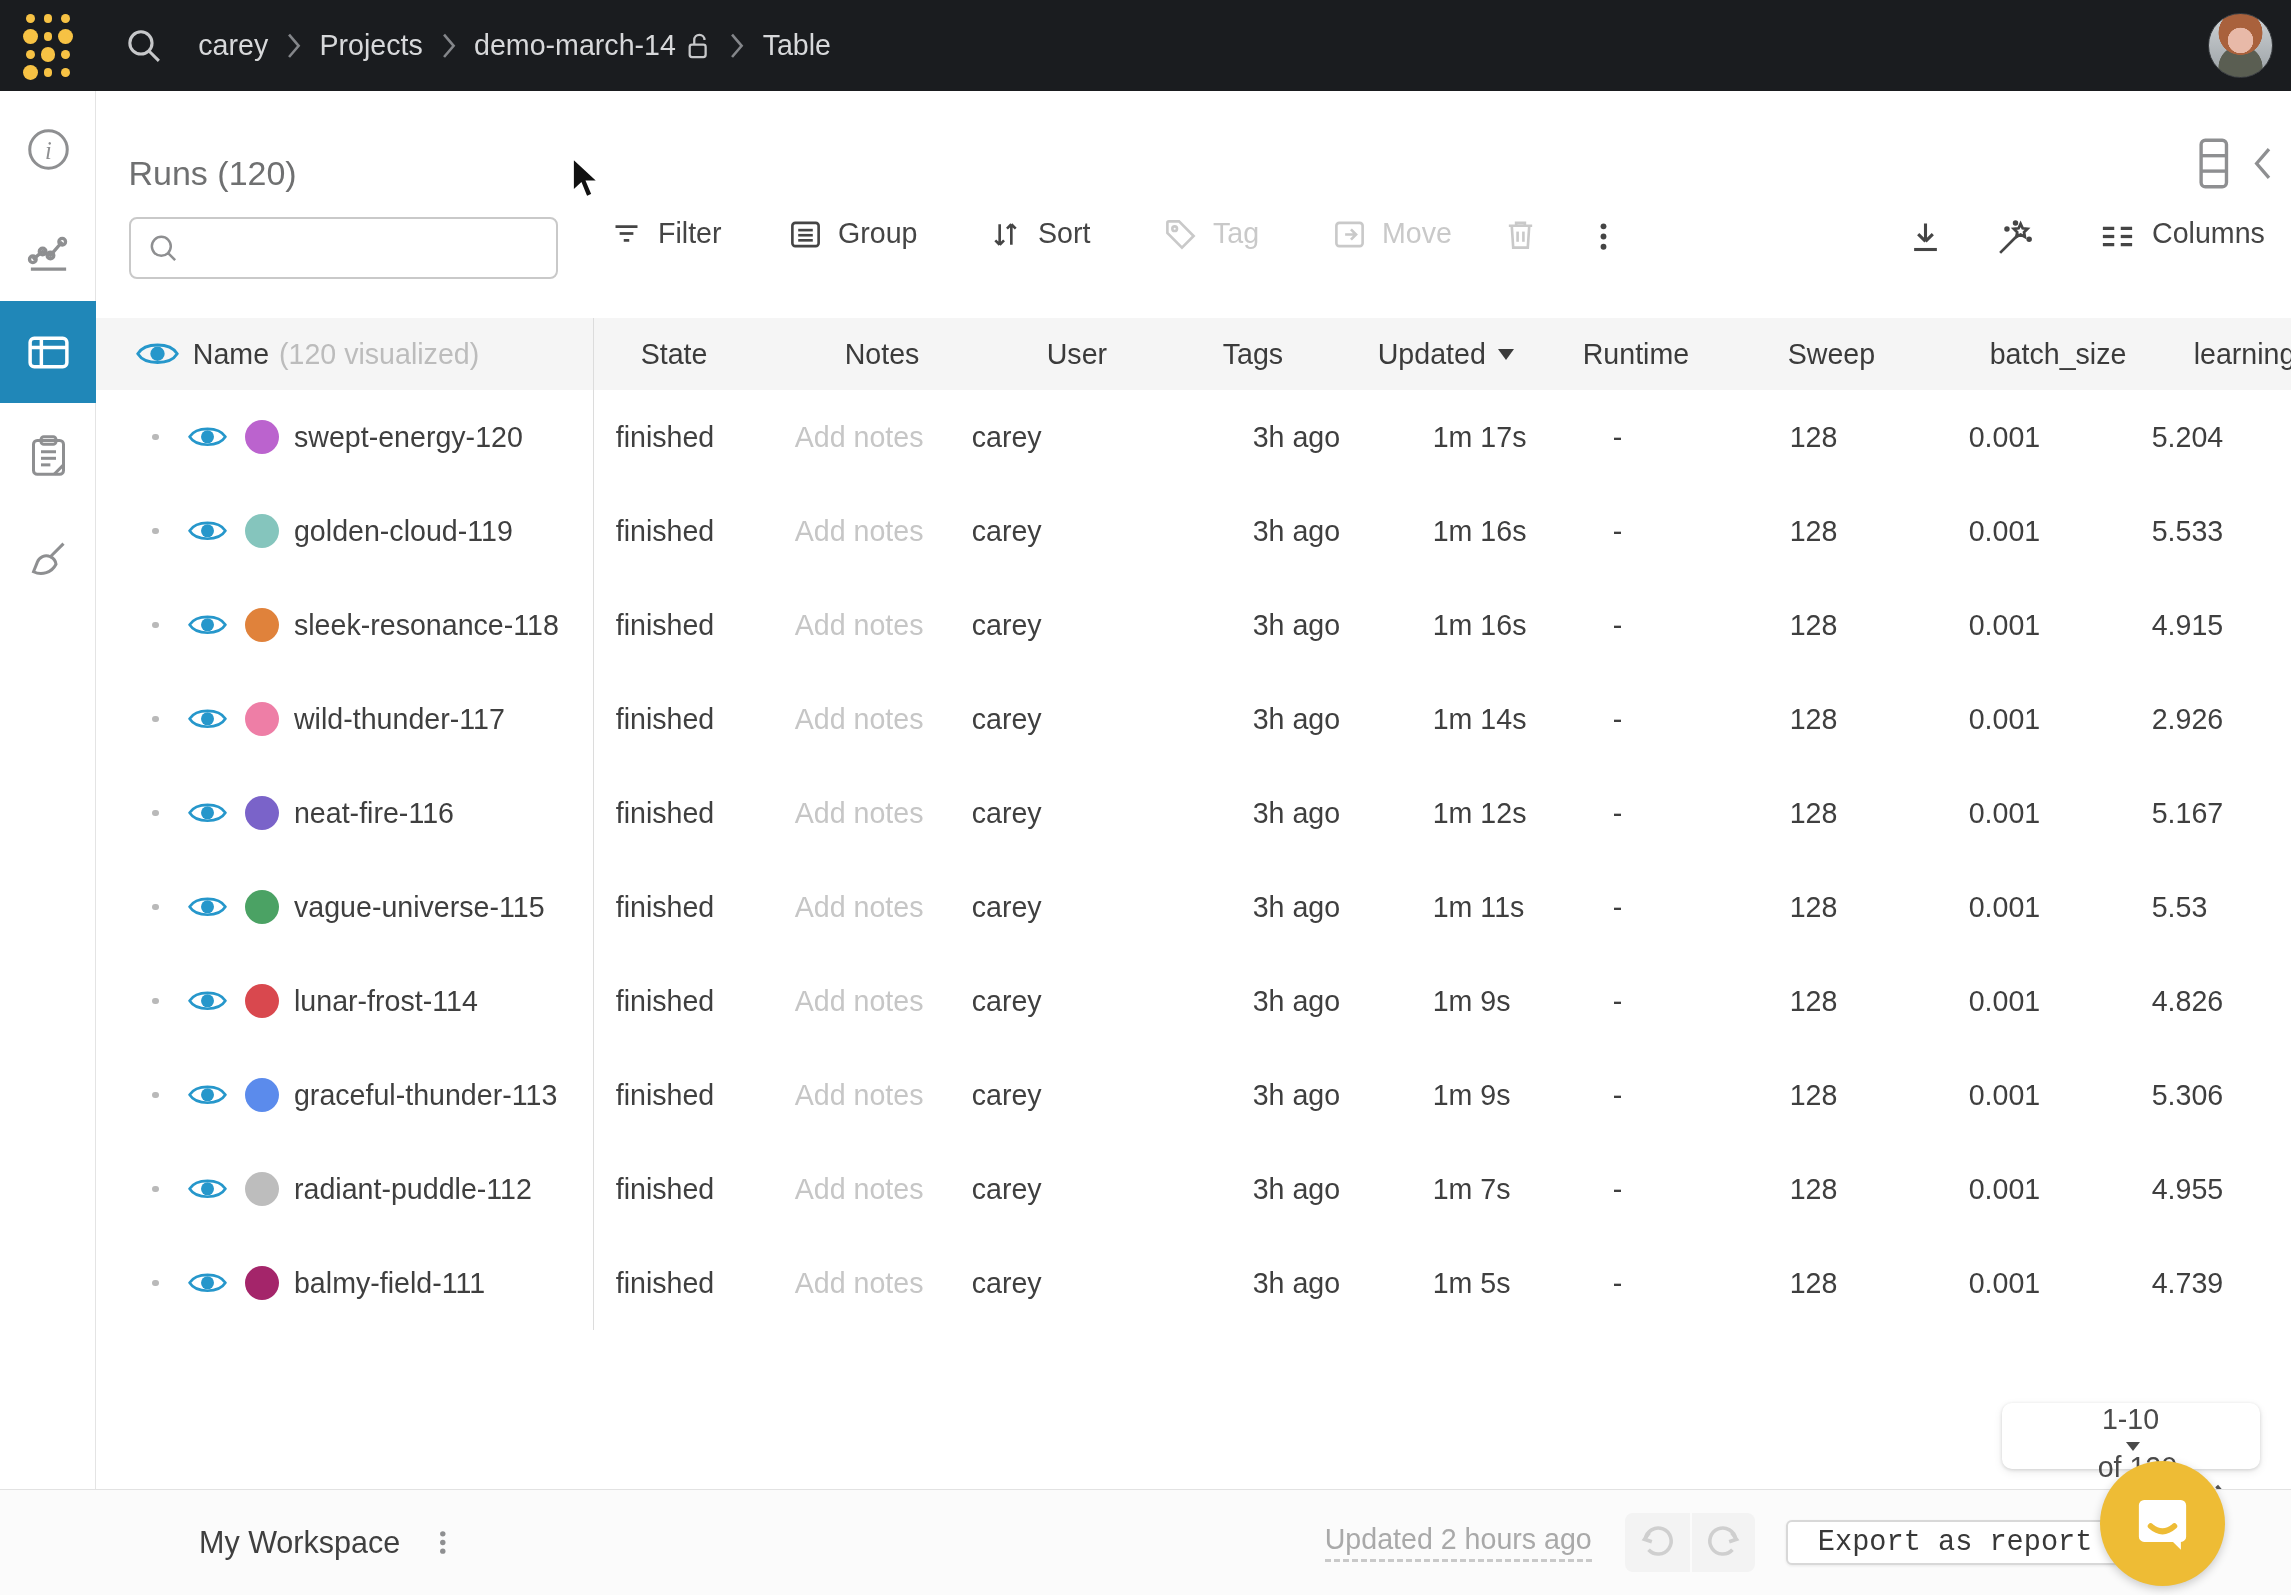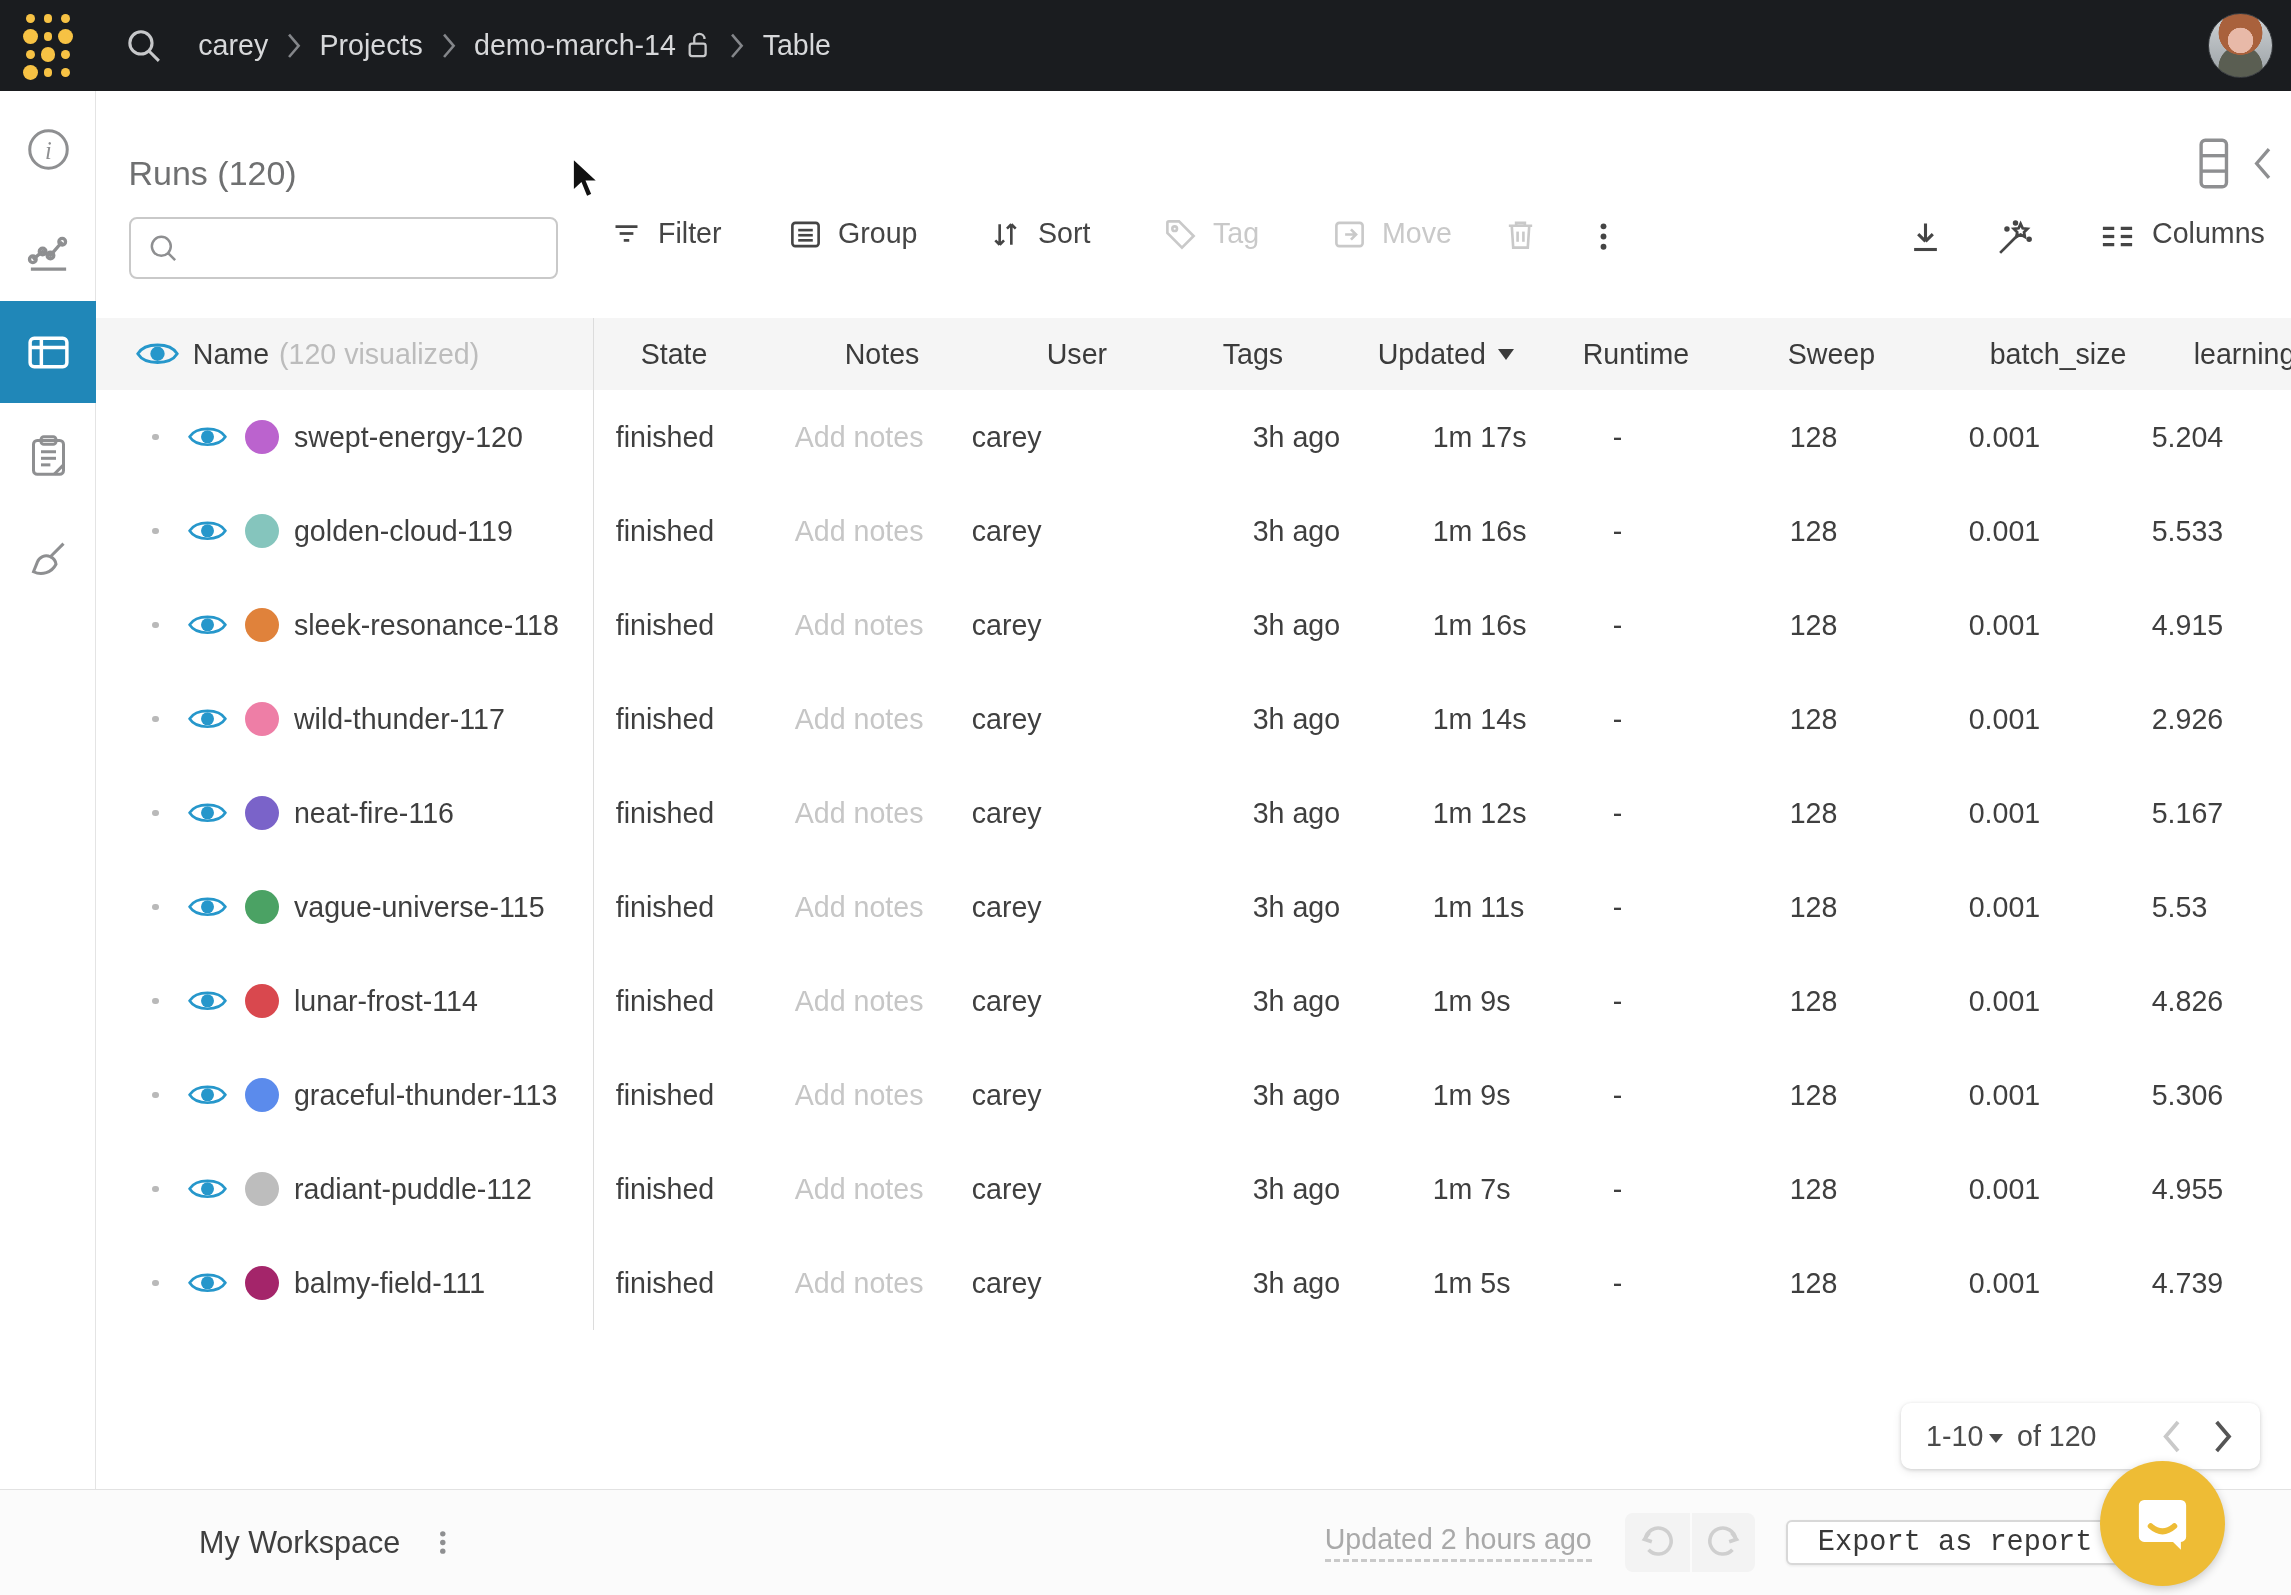--- a/index.html
+++ b/index.html
@@ -11,21 +11,21 @@
   .topbar { position:absolute; top:0; left:0; width:2291px; height:91px;
     background:#1a1c1f; display:flex; align-items:center; }
   .logo { width:96px; height:91px; display:flex; align-items:center; justify-content:center; }
   .logo-grid { display:grid; grid-template-columns:repeat(3,15.8px); grid-auto-rows:15.8px; gap:2px; }
   .logo-grid i { border-radius:50%; background:#f7c244; justify-self:center; align-self:center; }
   .d-s { width:8.9px; height:8.9px; } .d-l { width:14.8px; height:14.8px; }
   .top-search { width:59px; display:flex; justify-content:center; margin-left:17.7px; }
   .crumbs { display:flex; align-items:center; gap:15.8px; margin-left:25.6px; font-size:28.6px; color:#d7d8da; }
   .crumb { cursor:pointer; }
   .crumb-sep svg { display:block; }
-  .lockwrap { display:flex; align-items:center; gap:9.9px; }
+  .lockwrap { display:flex; align-items:flex-end; gap:9.9px; }
   .avatar { position:absolute; right:17.7px; top:12.8px; width:65px; height:65px; border-radius:50%;
     background:
       radial-gradient(circle at 50% 42%, #e8b9a8 0 26%, transparent 27%),
       radial-gradient(circle at 50% 30%, #a9613c 0 40%, transparent 41%),
       radial-gradient(circle at 50% 85%, #5a5e52 0 35%, transparent 36%),
       linear-gradient(#cfd3d6, #9aa0a4);
     border:1px solid #3a3d40; cursor:pointer; }
 
   
   .sidebar { position:absolute; top:91px; left:0; width:96px; height:1399px;
@@ -62,23 +62,23 @@
   .sort-caret { width:0; height:0; border-left:8.9px solid transparent; border-right:8.9px solid transparent;
     border-top:11.8px solid #3b3b3b; margin-left:11.8px; }
   .trow { height:94px; font-size:28.6px; color:#3f3f3f; }
   .drag-dot { width:6.9px; height:6.9px; border-radius:50%; background:#b9b9b9; margin-left:56px; cursor:grab; flex:none; }
   .row-eye { margin-left:29.6px; flex:none; cursor:pointer; display:flex; }
   .run-dot { width:34px; height:34px; border-radius:50%; margin-left:17.7px; flex:none; }
   .run-name { margin-left:14.8px; white-space:nowrap; cursor:pointer; }
   .notes-cell { color:#c6c6c6; cursor:text; }
 
   
-  .pagination { position:absolute; right:32.5px; top:1312px; width:359px; height:66px; background:#fff;
+  .pagination { position:absolute; right:32.5px; top:1312px; width:258px; height:66px; background:#fff;
     border-radius:9.9px; box-shadow:0 1px 3.9px rgba(0,0,0,.14), 0 3px 9.9px rgba(0,0,0,.08);
-    display:flex; align-items:center; padding:0 25.6px; font-size:28.6px; color:#4a4a4a; }
+    display:flex; align-items:center; padding:0 25.6px; font-size:28.6px; color:#4a4a4a;flex-direction:column; }
   .pag-caret { width:0; height:0; border-left:7.9px solid transparent; border-right:7.9px solid transparent;
     border-top:9.9px solid #4a4a4a; margin:5.9px 0 0 5.9px; cursor:pointer; }
   .pag-of { margin-left:13.8px; }
   .pag-nav { margin-left:auto; display:flex; gap:29.6px; align-items:center; }
   .pag-nav .disabled { color:#c9c9c9; cursor:default; }
   .pag-nav span { cursor:pointer; display:flex; }
 
   
   .footer { position:absolute; left:0; top:1489px; width:2291px; height:106px; background:#fbfbfb;
     border-top:1px solid #e2e2e2; display:flex; align-items:center; }

